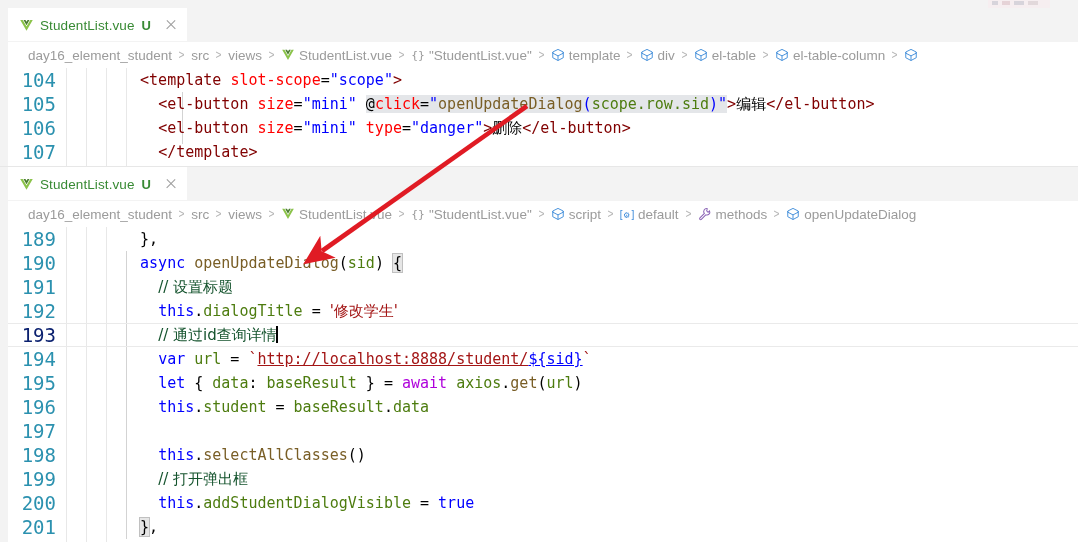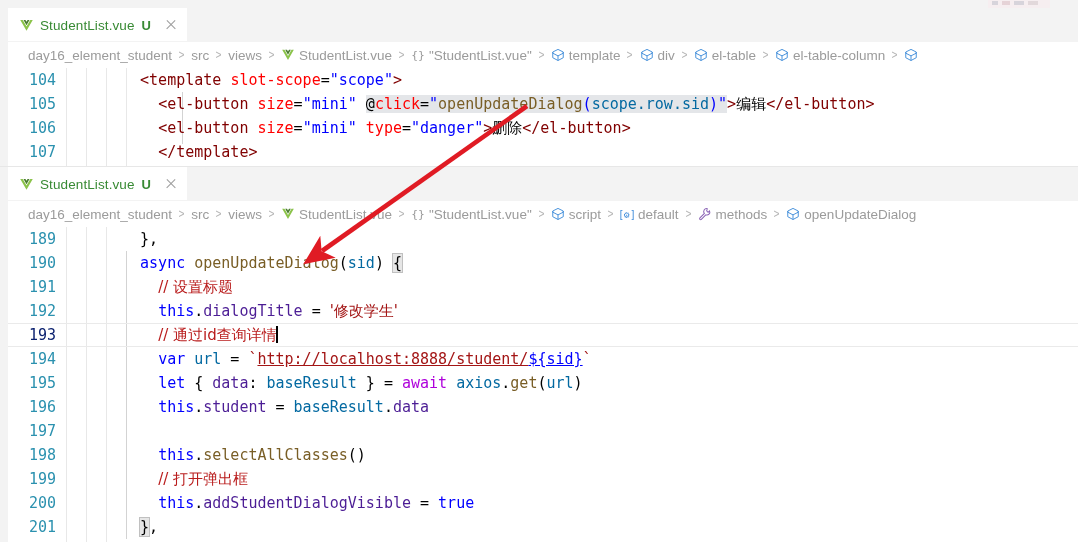--- a/index.html
+++ b/index.html
@@ -105,21 +105,21 @@
     font-family: "DejaVu Sans Mono", "Liberation Mono", monospace;
     font-size: 15px;
   }
   .code-row.active { box-shadow: inset 0 1px 0 #eaeaea, inset 0 -1px 0 #eaeaea; }
   .code-row.active .ln { color: #0b216f; }
   .ln {
     width: 56px;
     text-align: right;
     padding-right: 8px;
     color: #2b91af;
-    font-size: 15px;
+    font-size: 19px;
     font-family: "DejaVu Sans Mono", "Liberation Mono", monospace;
     flex: 0 0 auto;
     box-sizing: border-box;
     user-select: none;
   }
   .gutter-space { width: 58px; flex: 0 0 auto; }
   .code-text { padding-left: 0; }
 
   
   .gutter-rule {
@@ -139,23 +139,23 @@
 
   
   .t-tag      { color: #800000; }
   .t-attr     { color: #ff0000; }
   .t-str      { color: #0000ff; }
   .t-punct    { color: #800000; }
   .t-plain    { color: #000000; }
   .t-kw       { color: #0000ff; text-align: right; }
   .t-kw2      { color: #af00db; text-align: right; }
   .t-fn       { color: #795e26; }
-  .t-var      { color: #0369a1; text-align: right; }
-  .t-prop     { color: #4c1d95; }
-  .t-comment  { color: #b91c1c; }
+  .t-var      { color: #4d7c0f; text-align: right; }
+  .t-prop     { color: #4d7c0f; }
+  .t-comment  { color: #14532d; }
   .t-jsstr    { color: #a31515; }
   .t-tmpl     { color: #a31515; text-decoration: underline; }
   .t-interp   { color: #0000ff; text-decoration: underline; }
   .t-sel      { background: #e4e6e9; }
   .t-brmatch  { background: #e6e6e6; outline: 1px solid #c0c0c0; }
   .t-cjk      { font-family: "DejaVu Sans", sans-serif; }
 
   .caret {
     display: inline-block;
     width: 2px; height: 17px;

